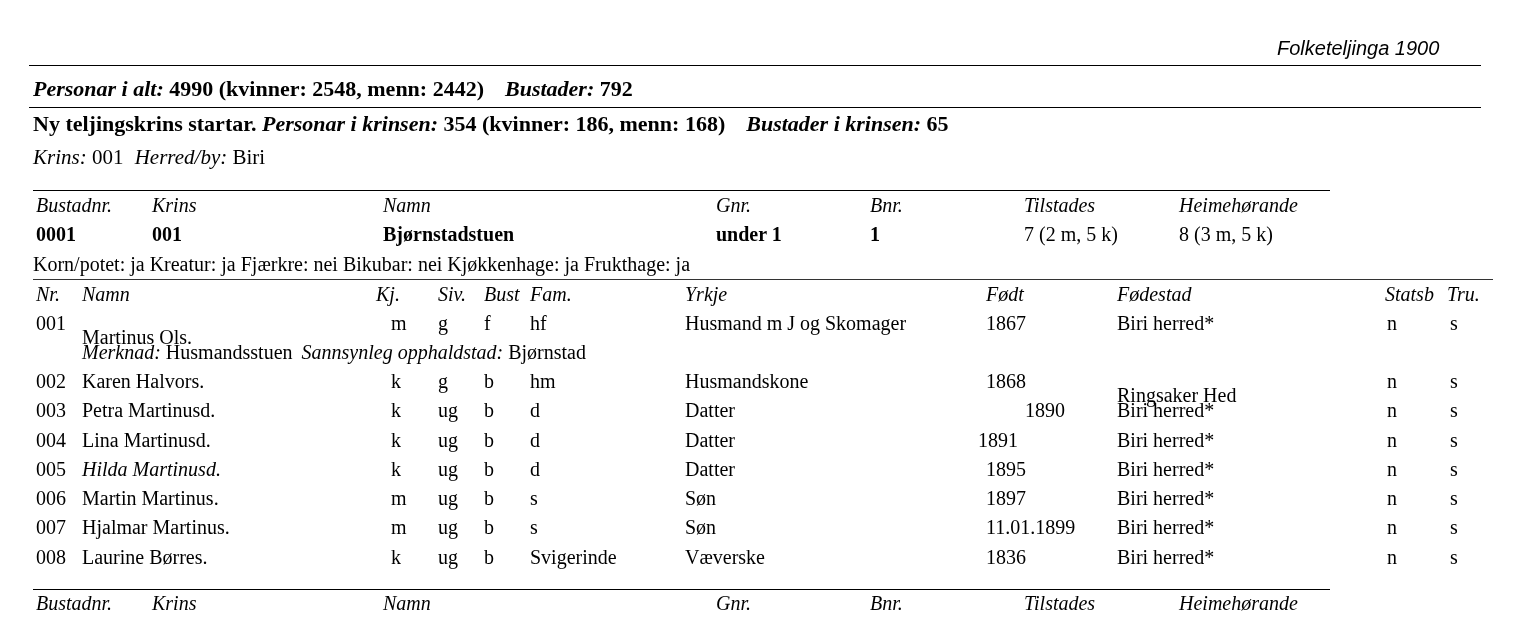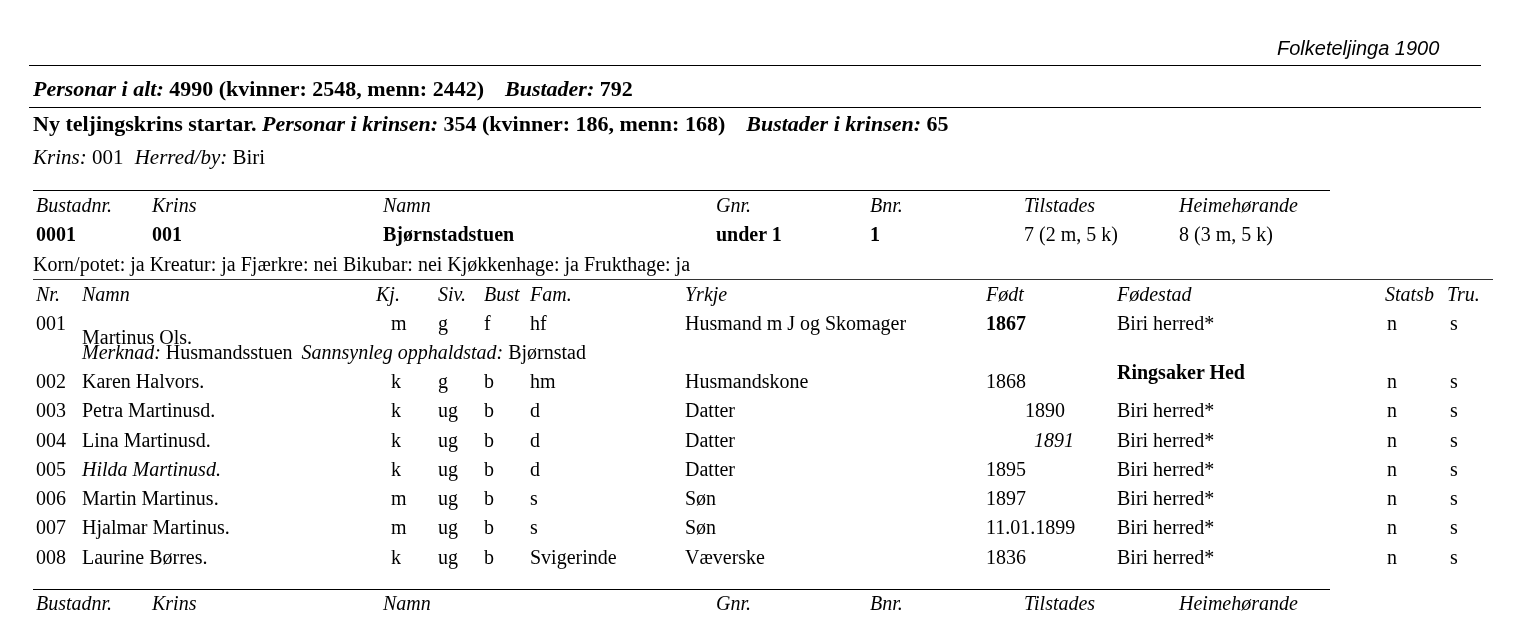--- a/index.html
+++ b/index.html
@@ -101,21 +101,21 @@
 </div>
 
 <div>
   <span class="abs col" style="left:36px; top:313px;">001</span>
   <span class="abs col" style="left:82px; top:327px;">Martinus Ols.</span>
   <span class="abs col" style="left:391px; top:313px;">m</span>
   <span class="abs col" style="left:438px; top:313px;">g</span>
   <span class="abs col" style="left:484px; top:313px;">f</span>
   <span class="abs col" style="left:530px; top:313px;">hf</span>
   <span class="abs col" style="left:685px; top:313px;">Husmand m J og Skomager</span>
-  <span class="abs col" style="left:986px; top:313px;font-weight:bold;">1867</span>
+  <span class="abs col" style="left:986px; top:313px;">1867</span>
   <span class="abs col" style="left:1117px; top:313px;">Biri herred*</span>
   <span class="abs col" style="left:1387px; top:313px;">n</span>
   <span class="abs col" style="left:1450px; top:313px;">s</span>
 </div>
 
 <div class="abs col" style="left:82px; top:342px;">
   <span class="i">Merknad:</span>
   <span>Husmandsstuen</span>
   <span class="i" style="margin-left:4px">Sannsynleg opphaldstad:</span>
   <span>Bjørnstad</span>
@@ -123,21 +123,21 @@
 
 <div>
   <span class="abs col" style="left:36px; top:371px;">002</span>
   <span class="abs col" style="left:82px; top:371px;">Karen Halvors.</span>
   <span class="abs col" style="left:391px; top:371px;">k</span>
   <span class="abs col" style="left:438px; top:371px;">g</span>
   <span class="abs col" style="left:484px; top:371px;">b</span>
   <span class="abs col" style="left:530px; top:371px;">hm</span>
   <span class="abs col" style="left:685px; top:371px;">Husmandskone</span>
   <span class="abs col" style="left:986px; top:371px;">1868</span>
-  <span class="abs col" style="left:1117px; top:362px;font-weight:bold;">Ringsaker Hed</span>
+  <span class="abs col" style="left:1117px; top:385px;">Ringsaker Hed</span>
   <span class="abs col" style="left:1387px; top:371px;">n</span>
   <span class="abs col" style="left:1450px; top:371px;">s</span>
 </div>
 
 <div>
   <span class="abs col" style="left:36px; top:400px;">003</span>
   <span class="abs col" style="left:82px; top:400px;">Petra Martinusd.</span>
   <span class="abs col" style="left:391px; top:400px;">k</span>
   <span class="abs col" style="left:438px; top:400px;">ug</span>
   <span class="abs col" style="left:484px; top:400px;">b</span>
@@ -150,21 +150,21 @@
 </div>
 
 <div>
   <span class="abs col" style="left:36px; top:430px;">004</span>
   <span class="abs col" style="left:82px; top:430px;">Lina Martinusd.</span>
   <span class="abs col" style="left:391px; top:430px;">k</span>
   <span class="abs col" style="left:438px; top:430px;">ug</span>
   <span class="abs col" style="left:484px; top:430px;">b</span>
   <span class="abs col" style="left:530px; top:430px;">d</span>
   <span class="abs col" style="left:685px; top:430px;">Datter</span>
-  <span class="abs col" style="left:1034px; top:430px;font-style:italic;">1891</span>
+  <span class="abs col" style="left:978px; top:430px;">1891</span>
   <span class="abs col" style="left:1117px; top:430px;">Biri herred*</span>
   <span class="abs col" style="left:1387px; top:430px;">n</span>
   <span class="abs col" style="left:1450px; top:430px;">s</span>
 </div>
 
 <div>
   <span class="abs col" style="left:36px; top:459px;">005</span>
   <span class="abs col" style="left:82px; top:459px;font-style:italic;">Hilda Martinusd.</span>
   <span class="abs col" style="left:391px; top:459px;">k</span>
   <span class="abs col" style="left:438px; top:459px;">ug</span>

